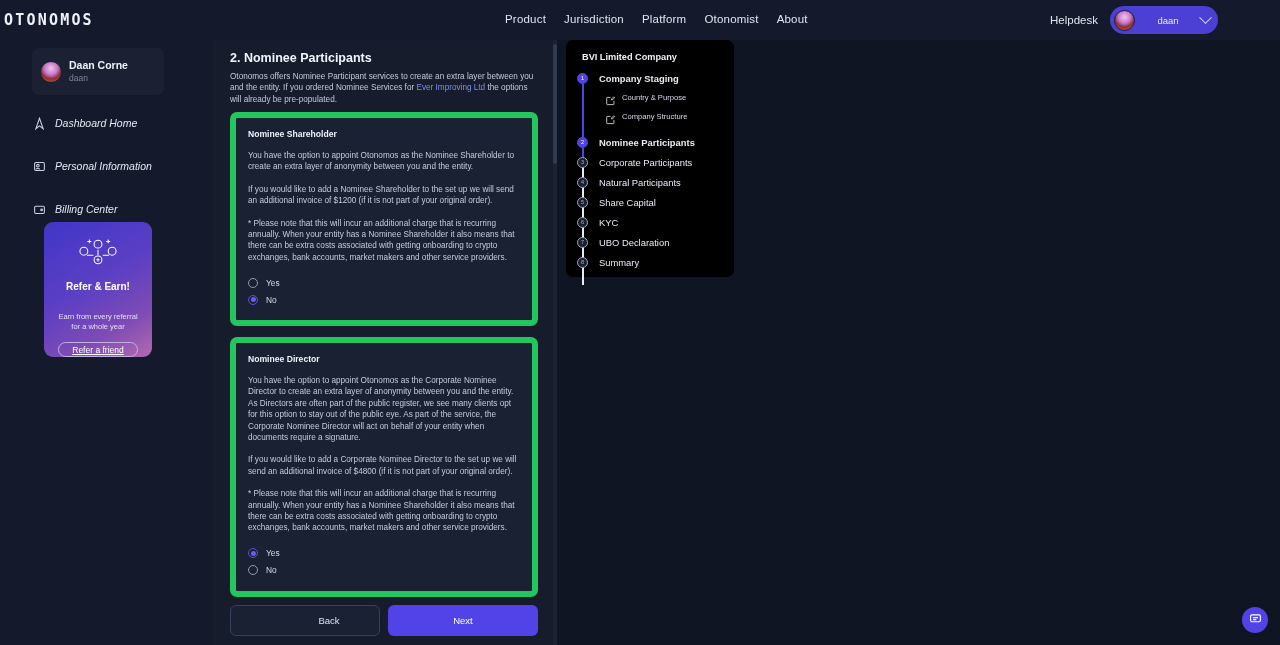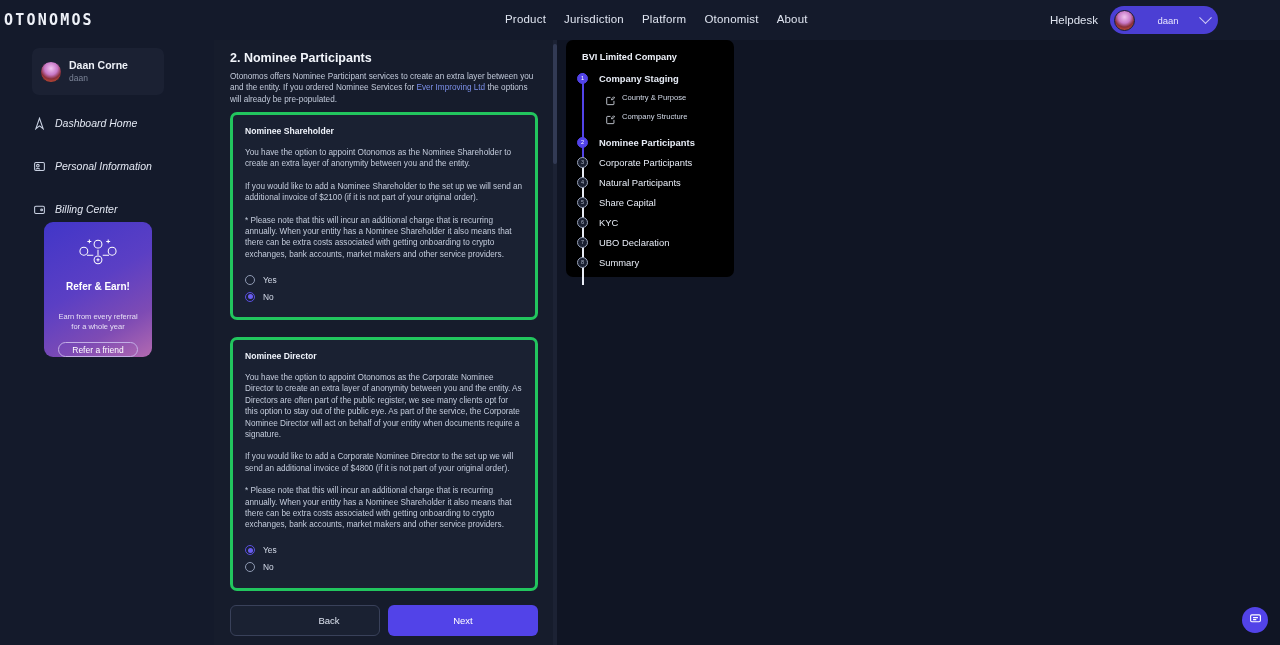--- a/index.html
+++ b/index.html
@@ -76,38 +76,38 @@
     border-radius: 9px;
     background: linear-gradient(150deg, #4136c8 0%, #5b3fc4 45%, #7e4bb4 75%, #b36ab0 100%);
     display: flex; flex-direction: column; align-items: center; padding-top: 14px;
   }
   .refer svg { width: 44px; height: 32px; stroke: #fff; fill: none; stroke-width: 1.3; }
   .refer-title { color: #fff; font-size: 10px; font-weight: 700; margin-top: 9px; }
   .refer-sub { color: #e6dff5; font-size: 7.5px; line-height: 10px; text-align: center; margin-top: 20px; width: 84px; }
   .refer-btn {
     margin-top: 10px; width: 80px; height: 18px; border-radius: 9px;
     border: 1px solid #c3aee6; color: #fff; font-size: 8.5px;
-    display: flex; align-items: center; justify-content: center; cursor: pointer;
+    display: flex; align-items: center; justify-content: center; cursor: pointer; text-decoration: underline;
   }
 
   
   .main {
     position: absolute; left: 214px; top: 40px; width: 341px; height: 605px;
     background: #161c2c; overflow: hidden;
   }
   .sectitle { position: absolute; left: 16px; top: 11px; color: #f2f5fb; font-size: 12.5px; font-weight: 700; }
   .secdesc {
     position: absolute; left: 16px; top: 31px; width: 307px;
     color: #c2cada; font-size: 8.2px; line-height: 11.4px;
   }
   .secdesc .lnk { color: #7b8fe8; }
 
   .card {
     position: absolute; left: 16px; width: 308px;
-    background: #1a2132; border: 3px solid #22c55e; border-radius: 7px;
+    background: #1a2132; border: 6px solid #22c55e; border-radius: 7px;
     padding: 11px 12px 12px 12px;
   }
   #card-shareholder { top: 72px; }
   #card-director { top: 297px; }
   .card-title { color: #eef2fa; font-size: 8.6px; font-weight: 700; margin-bottom: 11px; }
   .card p { color: #c4ccdc; font-size: 8.2px; line-height: 11.4px; margin-bottom: 11px; }
   .radio-row { display: flex; align-items: center; gap: 8px; height: 17px; cursor: pointer; }
   .radio {
     width: 10px; height: 10px; border-radius: 50%;
     border: 1.3px solid #8f9ab2; flex: 0 0 auto;
@@ -238,21 +238,21 @@
 
 <section class="main">
   <div class="sectitle">2. Nominee Participants</div>
   <div class="secdesc">
     <span>Otonomos offers Nominee Participant services to create an extra layer between you and the entity. If you ordered Nominee Services for </span><span class="lnk">Ever Improving Ltd</span><span> the options will already be pre-populated.</span>
   </div>
 
   <div class="card" id="card-shareholder">
     <div class="card-title">Nominee Shareholder</div>
     <p>You have the option to appoint Otonomos as the Nominee Shareholder to create an extra layer of anonymity between you and the entity.</p>
-    <p>If you would like to add a Nominee Shareholder to the set up we will send an additional invoice of $2100 (if it is not part of your original order).</p>
+    <p>If you would like to add a Nominee Shareholder to the set up we will send an additional invoice of $1200 (if it is not part of your original order).</p>
     <p>* Please note that this will incur an additional charge that is recurring annually. When your entity has a Nominee Shareholder it also means that there can be extra costs associated with getting onboarding to crypto exchanges, bank accounts, market makers and other service providers.</p>
     <div class="radio-row">
       <span class="radio"></span>
       <span>Yes</span>
     </div>
     <div class="radio-row">
       <span class="radio on"></span>
       <span>No</span>
     </div>
   </div>

